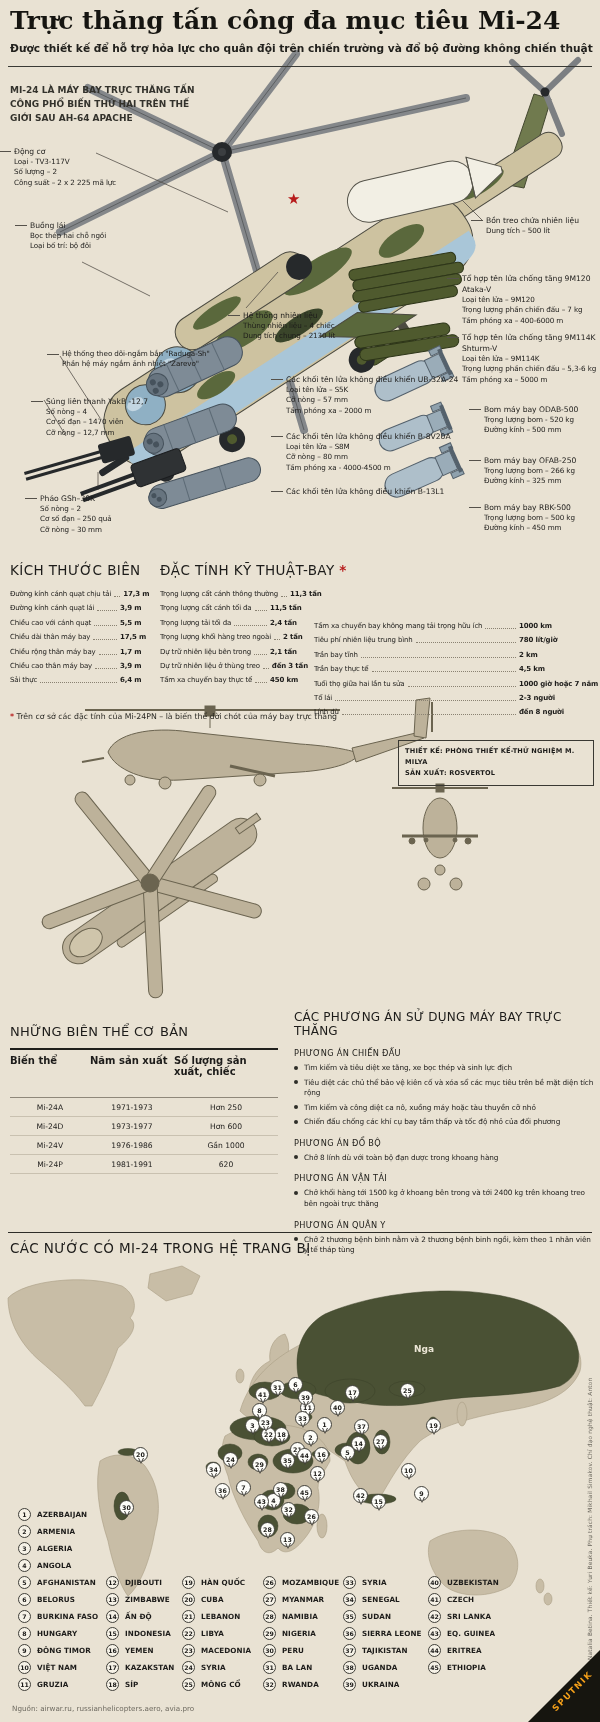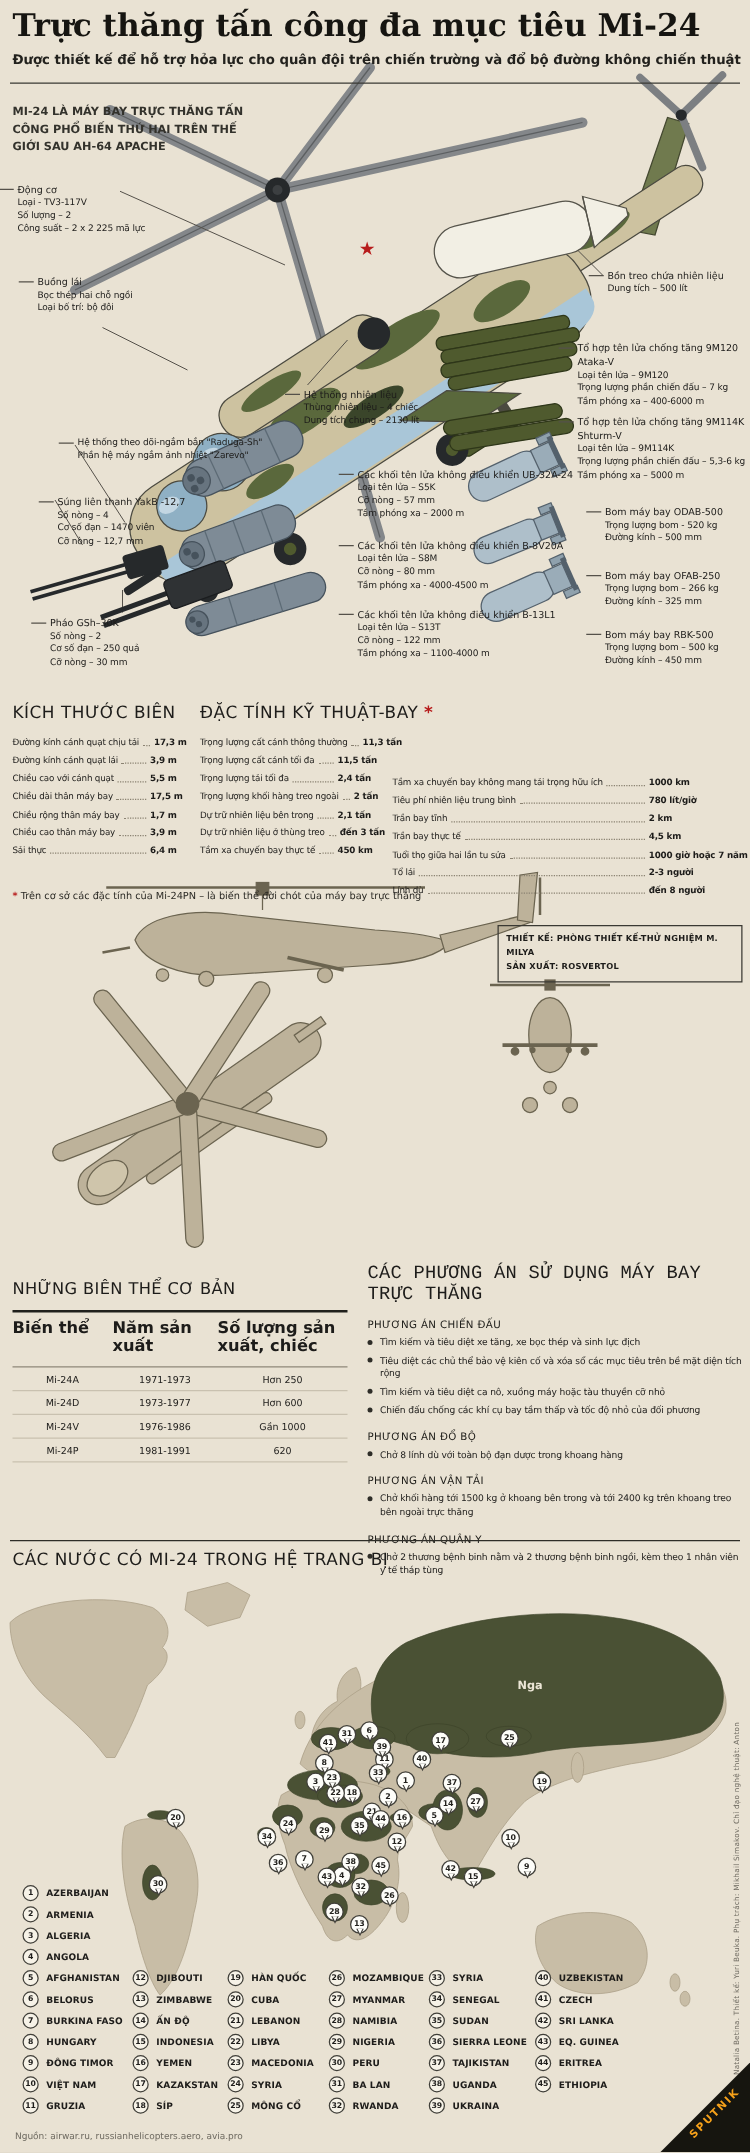--- a/index.html
+++ b/index.html
@@ -30,29 +30,29 @@
   .sval{font-weight:bold;white-space:nowrap;}
   .col1{left:10px;width:142px;}  .col1 .sval{width:32px;}
   .col2{left:160px;width:150px;} .col2 .sval{width:40px;}
   .col3{left:314px;width:281px;margin-top:32px;} .col3 .sval{width:76px;}
   .footnote{position:absolute;left:10px;top:712px;width:420px;font-size:7.8px;color:#2a2924;}
   
   .design-box{position:absolute;left:398px;top:740px;width:182px;border:1.2px solid #3a3933;
               padding:5px 6px;font-size:6.6px;font-weight:bold;line-height:1.7;letter-spacing:.2px;}
   
   .usage{position:absolute;left:294px;top:1010px;width:303px;}
-  .usage-title{font-size:15px;letter-spacing:.2px;margin-bottom:8px;font-family:Liberation Mono, monospace;}
+  .usage-title{font-size:12px;letter-spacing:.2px;margin-bottom:8px;}
   .usec-h{font-size:8.2px;letter-spacing:.3px;margin:10px 0 5px 0;color:#22211d;}
   .ubullet{display:flex;gap:6px;margin-bottom:4px;font-size:7.3px;line-height:1.45;letter-spacing:-0.1px;}
   .dot{flex:none;width:4px;height:4px;border-radius:50%;background:#2e2d28;margin-top:2.5px;}
   
   .variants{position:absolute;left:10px;top:1024px;width:268px;}
   .var-title{font-size:13px;letter-spacing:.3px;margin-bottom:9px;}
   .var-head{display:flex;border-top:2px solid #20201c;border-bottom:1px solid #8f887a;
-            padding:5px 0 8px 0;font-size:13px;font-weight:bold;}
+            padding:5px 0 20px 0;font-size:10px;font-weight:bold;}
   .var-row{display:flex;padding:4.5px 0;border-bottom:1px solid #c9c1b0;font-size:7.6px;text-align:center;}
   .vc0{width:80px;} .vc1{width:84px;} .vc2{width:104px;}
   
   .cn-rule{position:absolute;left:8px;top:1232px;width:584px;border-top:1.6px solid #2e2d28;}
   .cn-title{position:absolute;left:10px;top:1240px;font-size:13.5px;letter-spacing:.4px;}
   .nga{position:absolute;left:414px;top:1344px;font-size:9px;font-weight:bold;color:#ece6d6;}
   .pin{position:absolute;width:13px;height:13px;margin:-7px 0 0 -7px;background:#fdfdf9;
        border:1px solid #403f39;border-radius:50%;display:flex;align-items:center;justify-content:center;
        font-size:6.3px;font-weight:bold;color:#22211d;z-index:5;}
   .pin::before{content:"";position:absolute;left:50%;bottom:-6px;transform:translateX(-50%);
@@ -388,23 +388,20 @@
 
       <div class="callout" style="left: 286px; top: 431px; width: 240px;">
         <div class="c-title">Các khối tên lửa không điều khiển B-8V20A</div>
         <div class="c-body">Loại tên lửa – S8M
 Cỡ nòng – 80 mm
 Tầm phóng xa - 4000-4500 m</div>
       </div>
 
       <div class="callout" style="left: 286px; top: 486px; width: 240px;">
         <div class="c-title">Các khối tên lửa không điều khiển B-13L1</div>
-        <div class="c-body">Loại tên lửa – S13T
-Cỡ nòng – 122 mm
-Tầm phóng xa – 1100-4000 m</div>
       </div>
 
       <div class="callout" style="left: 486px; top: 215px; width: 112px;">
         <div class="c-title">Bồn treo chứa nhiên liệu</div>
         <div class="c-body">Dung tích – 500 lít</div>
       </div>
 
       <div class="callout" style="left: 462px; top: 273px; width: 136px;">
         <div class="c-title">Tổ hợp tên lửa chống tăng 9M120 Ataka-V</div>
         <div class="c-body">Loại tên lửa – 9M120
@@ -598,21 +595,21 @@
                 <span class="ubtext">Tìm kiếm và tiêu diệt xe tăng, xe bọc thép và sinh lực địch</span>
               </div>
 
               <div class="ubullet">
                 <span class="dot"></span>
                 <span class="ubtext">Tiêu diệt các chủ thể bảo vệ kiên cố và xóa sổ các mục tiêu trên bề mặt diện tích rộng</span>
               </div>
 
               <div class="ubullet">
                 <span class="dot"></span>
-                <span class="ubtext">Tìm kiếm và tiêu diệt ca nô, xuồng máy hoặc tàu thuyền cỡ nhỏ</span>
+                <span class="ubtext">Tìm kiếm và công diệt ca nô, xuồng máy hoặc tàu thuyền cỡ nhỏ</span>
               </div>
 
               <div class="ubullet">
                 <span class="dot"></span>
                 <span class="ubtext">Chiến đấu chống các khí cụ bay tầm thấp và tốc độ nhỏ của đối phương</span>
               </div>
             </div>
         </div>
 
         <div class="usec">

